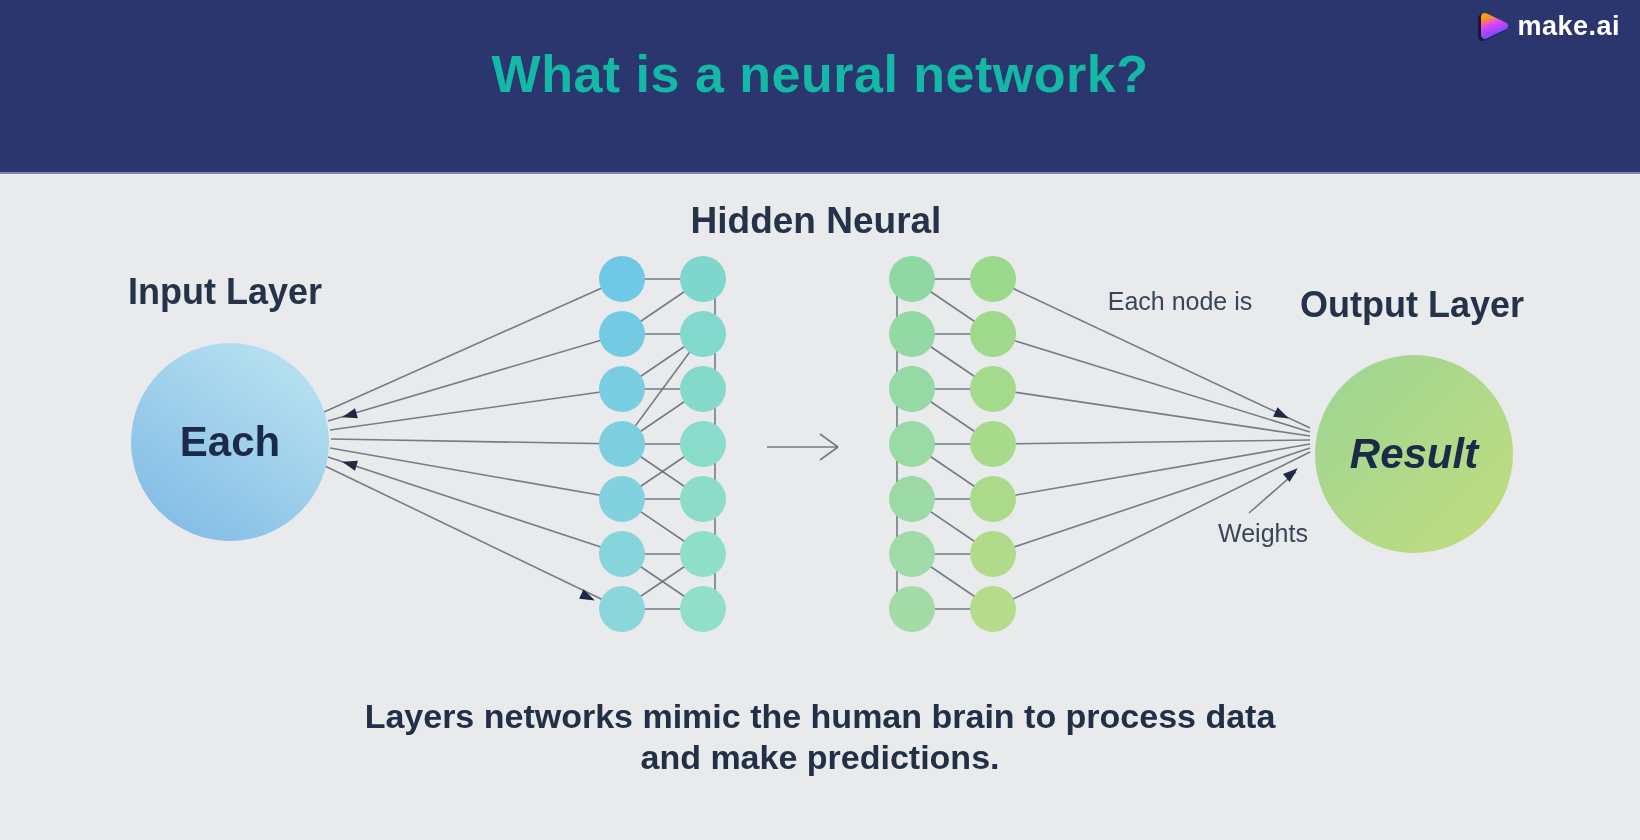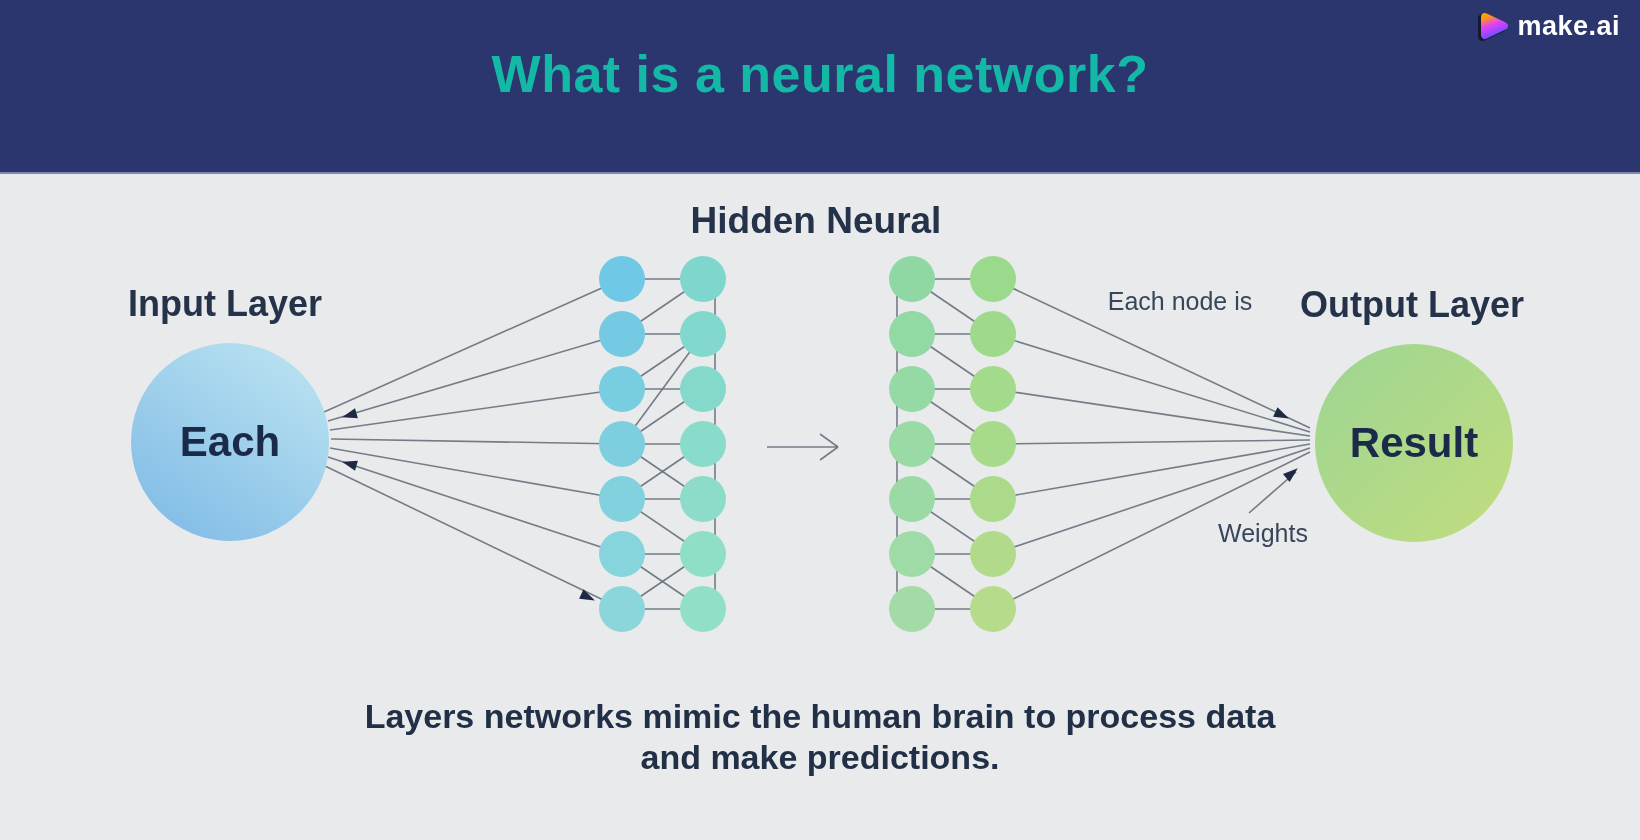--- a/index.html
+++ b/index.html
@@ -27,26 +27,26 @@
   
   #net{position:absolute;left:0;top:0;width:1640px;height:840px;z-index:1;}
   .big-node{
     position:absolute;width:198px;height:198px;border-radius:50%;z-index:2;
     display:flex;align-items:center;justify-content:center;
   }
   .big-node .big-label{
     font-size:42px;font-weight:bold;color:#1b2a48;
   }
   .node-data{left:131px;top:343px;}
-  .node-result{left:1315px;top:344px;}
+  .node-result{left:1315px;top:355px;font-style:italic;}
   .layer-label{
     position:absolute;z-index:3;text-align:center;
     font-size:36px;font-weight:bold;color:#24334a;
   }
-  .label-input{left:70px;top:283px;width:310px;}
+  .label-input{left:70px;top:271px;width:310px;}
   .label-hidden{left:661px;top:200px;width:310px;font-size:37px;}
   .label-output{left:1257px;top:284px;width:310px;}
   .annotation{
     position:absolute;z-index:3;text-align:center;
     font-size:25px;color:#38465a;line-height:31px;
   }
   .ann-each{left:1040px;top:286px;width:280px;}
   .ann-weights{left:1103px;top:517px;width:320px;line-height:33px;}
   .caption{
     position:absolute;left:0;right:0;top:696px;z-index:3;text-align:center;

